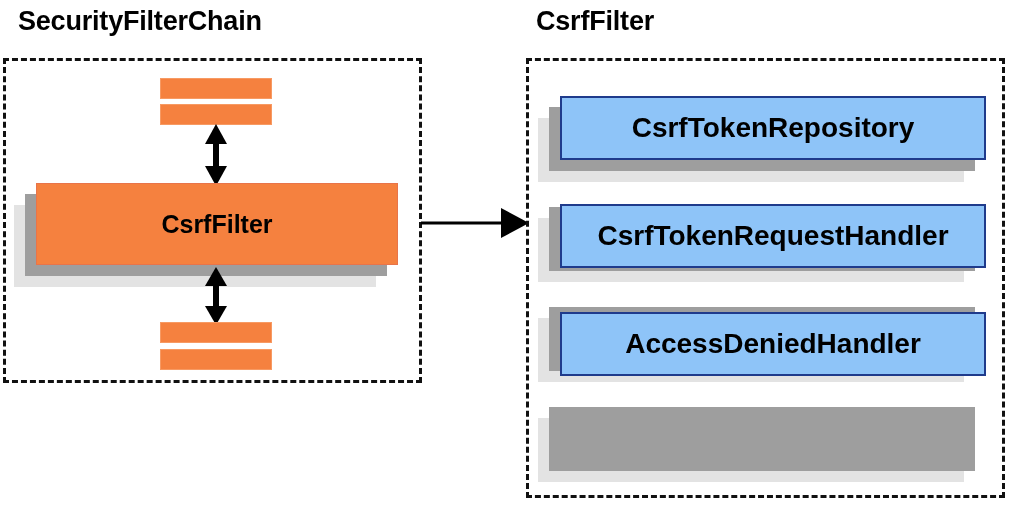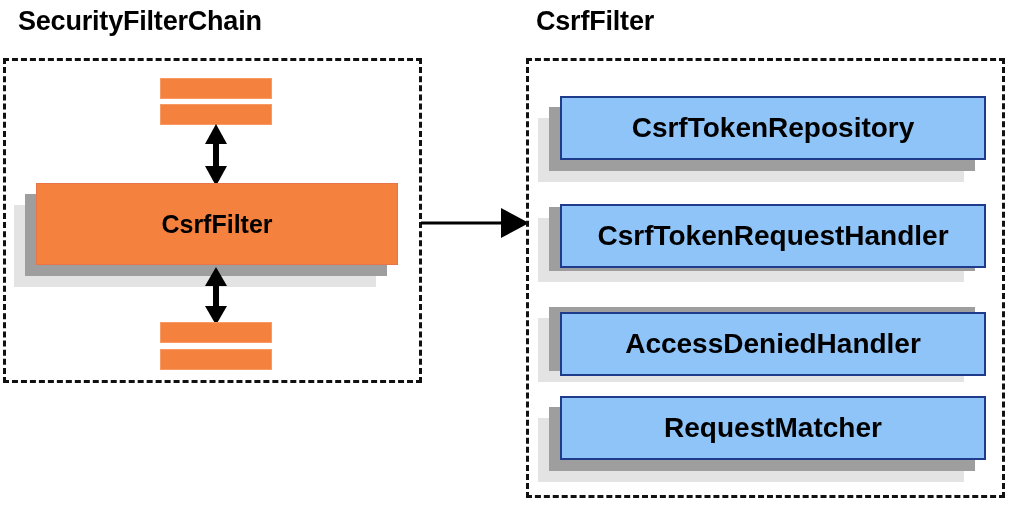--- a/index.html
+++ b/index.html
@@ -140,17 +140,14 @@
   </div>
 
   <div class="shadow-light" style="left:538px; top:318px; width:426px; height:64px;"></div>
   <div class="shadow-dark" style="left:549px; top:307px; width:426px; height:64px;"></div>
   <div class="blue-box" style="left:560px; top:296px; width:426px; height:64px;margin-top:16px;">
     <span class="box-label">AccessDeniedHandler</span>
   </div>
 
   <div class="shadow-light" style="left:538px; top:418px; width:426px; height:64px;"></div>
   <div class="shadow-dark" style="left:549px; top:407px; width:426px; height:64px;"></div>
-  <div class="blue-box" style="left:560px; top:396px; width:426px; height:64px;">
-    <span class="box-label">RequestMatcher</span>
-  </div>
 
 </div>
 
 </body></html>

